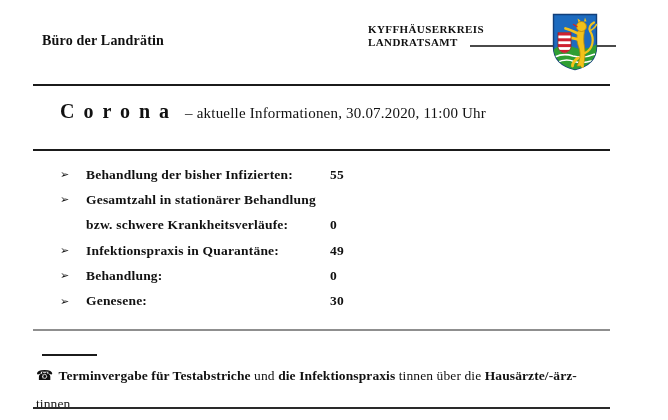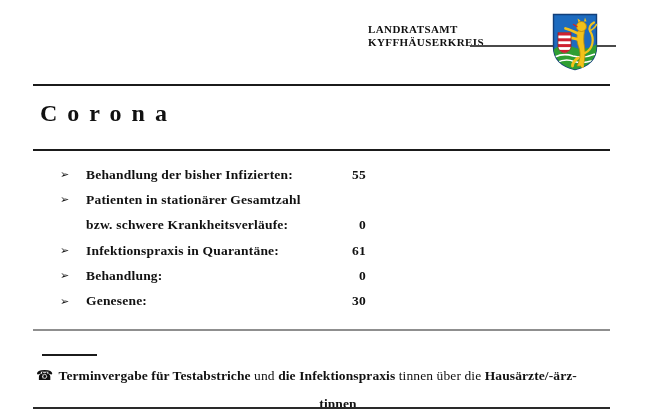--- a/index.html
+++ b/index.html
@@ -21,47 +21,48 @@
   .crest{position:absolute;left:552px;top:13px;width:46px;height:58px;z-index:2;}
   .rule{position:absolute;left:33px;width:577px;height:2px;background:#1b1b1b;}
   .rule-1{top:84px;}
   .rule-2{top:149px;}
   .rule-3{top:329px;background:#8f8f8f;}
   .rule-4{top:407px;background:#2a2a2a;}
   .short-line{position:absolute;left:42px;top:354px;width:55px;height:2px;background:#1b1b1b;}
   .title-row{
     position:absolute;left:40px;top:100px;display:flex;align-items:baseline;white-space:nowrap;
   }
-  .title-word{font-size:24px;font-weight:bold;letter-spacing:2px;}
+  .title-word{font-size:20px;font-weight:bold;letter-spacing:2px;margin-left:20px;}
   .title-sub{font-size:15px;margin-left:14px;letter-spacing:0.2px;}
   .stats{position:absolute;left:60px;top:162px;width:400px;}
   .stat-row{
     display:flex;align-items:center;height:25.3px;
     font-size:13.5px;font-weight:bold;letter-spacing:0.2px;
   }
   .stat-bullet{width:26px;font-family:"DejaVu Sans",sans-serif;font-size:11px;font-weight:normal;}
   .stat-label{width:244px;}
-  .stat-value{width:36px;text-align:right;}
+  .stat-value{width:36px;text-align:left;}
   .footer{
     position:absolute;left:36px;top:361px;width:604px;
     font-size:13.5px;line-height:28px;letter-spacing:0.1px;
   }
   .phone-icon{font-family:"DejaVu Sans",sans-serif;font-size:14px;margin-right:5px;}
   .seg-bold{font-weight:bold;margin-top:8px;}
-  .footer-line2{font-weight:bold;text-align:center;}
+  .footer-line2{font-weight:normal;}
 </style>
 </head>
 <body>
 
 <div class="page">
 
+  <div class="office">Büro der Landrätin</div>
 
   <div class="org">
+    <div>KYFFHÄUSERKREIS</div>
     <div>LANDRATSAMT</div>
-    <div>KYFFHÄUSERKREIS</div>
   </div>
 
   <div class="header-line"></div>
 
   <div class="crest">
     <svg width="46" height="58" viewBox="0 0 46 58" xmlns="http://www.w3.org/2000/svg">
       <defs>
         <clipPath id="shieldClip">
           <path d="M1.5,1.5 H44.5 V34 C44.5,46 36,53.5 23,56.5 C10,53.5 1.5,46 1.5,34 Z"></path>
         </clipPath>
@@ -102,44 +103,45 @@
         </g>
         <path d="M6,19.5 H19 V33 C19,37.5 15,39.5 12.5,40 C10,39.5 6,37.5 6,33 Z" fill="none" stroke="#8a1b1b" stroke-width="0.7"></path>
       </g>
     </svg>
   </div>
 
   <div class="rule rule-1"></div>
 
   <div class="title-row">
     <span class="title-word">C o r o n a</span>
+    <span class="title-sub">– aktuelle Informationen, 30.07.2020, 11:00 Uhr</span>
   </div>
 
   <div class="rule rule-2"></div>
 
   <div class="stats">
     <div class="stat-row">
       <span class="stat-bullet">➢</span>
       <span class="stat-label">Behandlung der bisher Infizierten:</span>
       <span class="stat-value">55</span>
     </div>
     <div class="stat-row">
       <span class="stat-bullet">➢</span>
-      <span class="stat-label">Patienten in stationärer Gesamtzahl</span>
+      <span class="stat-label">Gesamtzahl in stationärer Behandlung</span>
       <span class="stat-value"></span>
     </div>
     <div class="stat-row">
       <span class="stat-bullet"></span>
       <span class="stat-label">bzw. schwere Krankheitsverläufe:</span>
       <span class="stat-value">0</span>
     </div>
     <div class="stat-row">
       <span class="stat-bullet">➢</span>
       <span class="stat-label">Infektionspraxis in Quarantäne:</span>
-      <span class="stat-value">61</span>
+      <span class="stat-value">49</span>
     </div>
     <div class="stat-row">
       <span class="stat-bullet">➢</span>
       <span class="stat-label">Behandlung:</span>
       <span class="stat-value">0</span>
     </div>
     <div class="stat-row">
       <span class="stat-bullet">➢</span>
       <span class="stat-label">Genesene:</span>
       <span class="stat-value">30</span>

